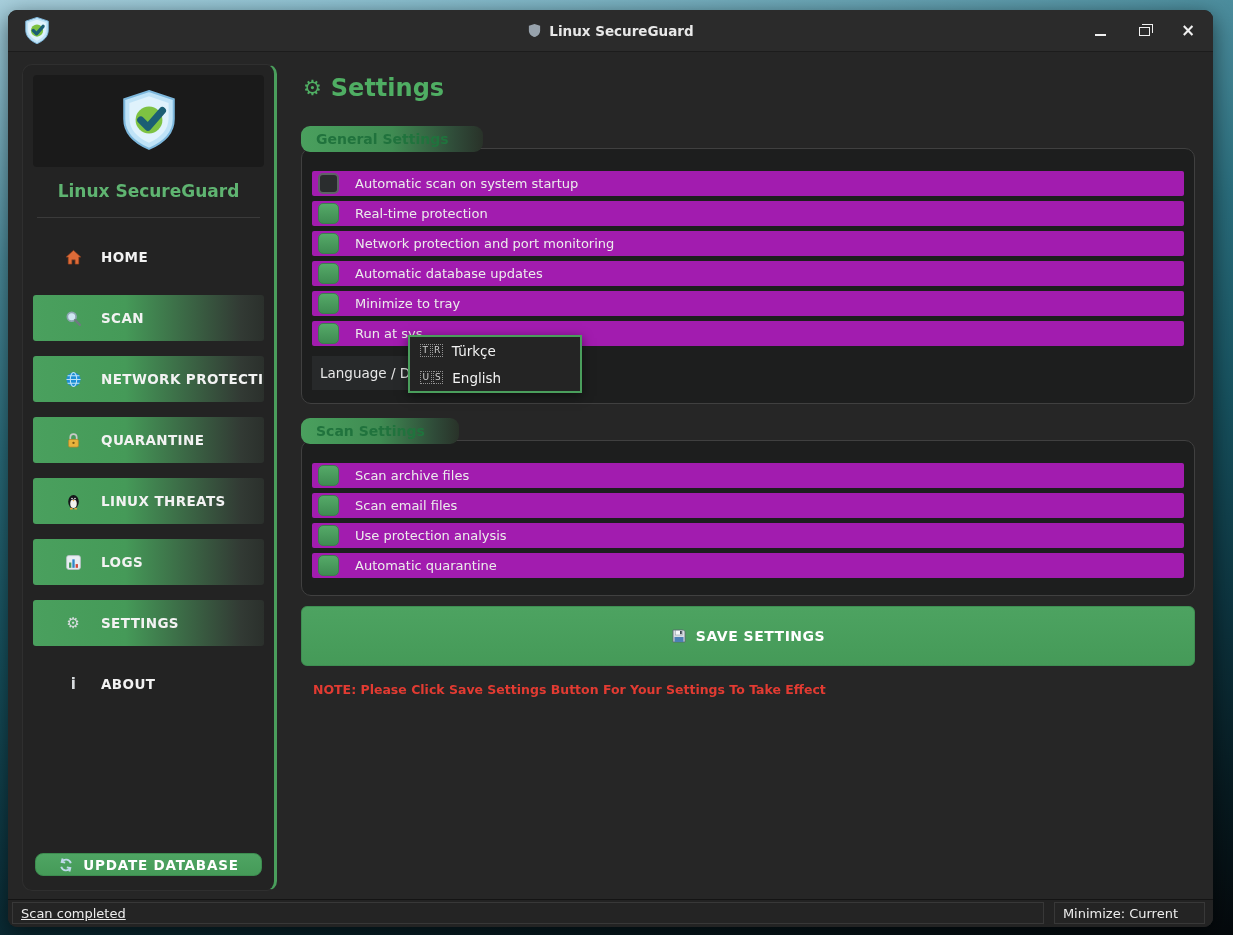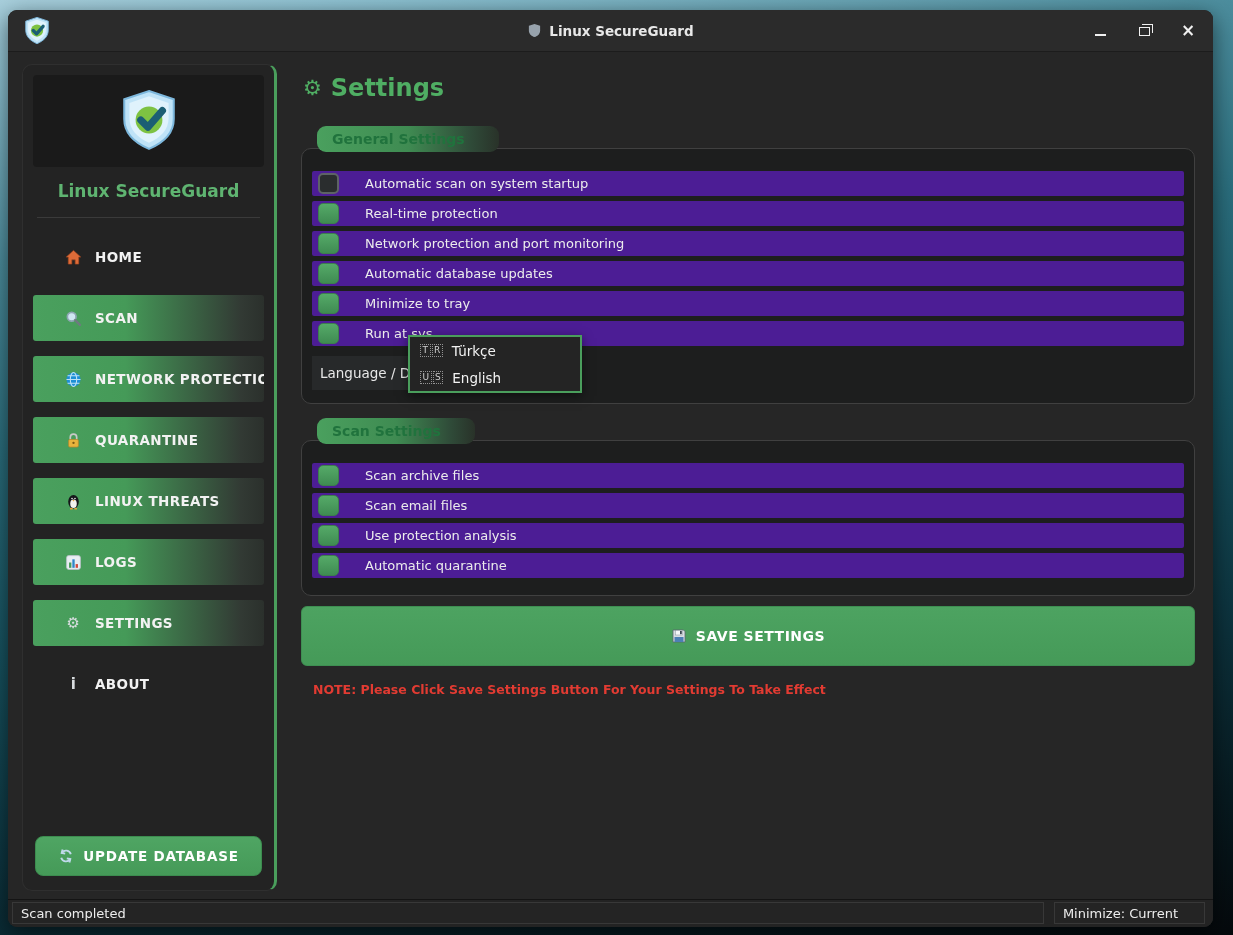--- a/index.html
+++ b/index.html
@@ -42,59 +42,59 @@
     border:1px solid #2f2f2f; border-right:3px solid #4a9e5c; border-radius:10px;
     display:flex; flex-direction:column; flex:0 0 auto;
   }
   .logo-box{ background:#1a1a1a; border-radius:4px; margin:10px 10px 0 10px; height:92px;
     display:flex; align-items:center; justify-content:center; }
   .logo-box svg{ width:66px; height:66px; }
   .app-name{ color:#5fb471; font-weight:bold; font-size:17px; text-align:center; padding:14px 0 16px; }
   .side-divider{ border:none; border-top:1px solid #3a3a3a; margin:0 14px; }
   .nav{ padding:16px 10px 0 10px; }
   .nav-item{
-    height:46px; margin-bottom:15px; display:flex; align-items:center; gap:13px;
+    height:46px; margin-bottom:15px; display:flex; align-items:center; gap:19px;
     padding-left:32px; color:#f2f2f2; font-weight:bold; font-size:13.5px; letter-spacing:.4px;
     border-radius:3px; position:relative; white-space:nowrap; overflow:hidden; cursor:pointer;
   }
   .nav-item.active{
     background:linear-gradient(90deg,#4aa05e 0%,#459a58 40%,#323a34 90%,#2b302c 100%);
   }
   .nav-item.active::before{
     content:""; position:absolute; left:-20px; top:21px; width:7px; height:4px; background:#4a9e5c;
   }
   .nav-icon{ width:17px; height:17px; display:inline-flex; align-items:center; justify-content:center; flex:0 0 auto; }
   .nav-icon svg{ width:17px; height:17px; }
   .glyph-icon{ font-size:15px; color:#d9dde0; font-weight:bold; font-style:normal; }
   .update-btn{
-    margin:auto 12px 14px 12px; height:40px; border:1px solid #3c8c4f; border-radius:8px;
+    margin:auto 12px 14px 12px; height:23px; border:1px solid #3c8c4f; border-radius:8px;
     background:linear-gradient(180deg,#4fa563,#459a58); color:#fff; font-weight:bold;
     font-size:13.5px; letter-spacing:.8px; display:flex; align-items:center; justify-content:center;
     gap:9px; cursor:pointer; font-family:inherit;
   }
   .update-btn svg{ width:16px; height:16px; }
   
   .content{ flex:1 1 auto; padding:20px 18px 0 24px; min-width:0; }
   .page-title{
     display:flex; align-items:center; gap:9px; color:#4fae63; font-size:24px; font-weight:bold;
     margin:2px 0 24px 2px;
   }
   .page-gear{ font-size:21px; }
   .group-tab{
-    display:inline-block; margin-left:16px; margin-bottom:-6px; position:relative; z-index:2;
+    display:inline-block; margin-bottom:-6px; position:relative; z-index:2;
     padding:5px 34px 5px 15px; border-radius:9px; font-size:14px; font-weight:bold; color:#20733d;
     background:linear-gradient(90deg,#4aa05e 0%,#3f8b52 50%,#2f4a38 85%,#293229 100%);
   }
   .group-box{
     border:1px solid #404040; border-radius:10px; background:#1d1e1e;
     padding:22px 10px 12px 10px; position:relative;
   }
   .option-row{
-    height:25px; margin-bottom:5px; background:#4c1d95; border-radius:2px;
-    display:flex; align-items:center; gap:26px; padding:0 6px;text-align:right;
+    height:25px; margin-bottom:5px; background:#a21caf; border-radius:2px;
+    display:flex; align-items:center; gap:16px; padding:0 6px;text-align:right;
   }
   .checkbox{ width:21px; height:21px; border-radius:5px; flex:0 0 auto; cursor:pointer; }
   .checkbox.checked{ background:linear-gradient(180deg,#55aa68,#3f8b52); border:1px solid #3c7f4d; }
   .checkbox.unchecked{ background:#2a2d2e; border:2px solid #5d6365; }
   .option-label{ color:#ececec; font-size:13px; }
   .lang-row{ margin-top:9px; height:36px; display:flex; align-items:center; }
   .lang-label{ background:#27292a; color:#e8e8e8; font-size:13.5px; padding:9px 20px 9px 8px; }
   .dropdown{
     position:absolute; left:106px; top:186px; width:174px; z-index:6;
     background:#242424; border:2px solid #4a9e5c; box-shadow:0 3px 10px rgba(0,0,0,.5);
@@ -114,21 +114,21 @@
   .save-btn svg{ width:16px; height:16px; }
   .note{ margin:16px 0 0 12px; color:#e23b32; font-weight:bold; font-size:12.5px; }
   .spacer-14{ height:14px; }
   
   .statusbar{
     flex:0 0 auto; height:28px; background:#232323; border-top:1px solid #141414;
     display:flex; align-items:center; gap:10px; padding:2px 8px 3px 4px;
   }
   .status-cell{ border:1px solid #383838; background:#242424; color:#ededed; font-size:13px;
     padding:1px 8px; height:22px; display:flex; align-items:center; }
-  .status-left{ flex:1 1 auto; }
+  .status-left{ flex:1 1 auto;text-decoration:underline; }
   .status-right{ flex:0 0 auto; padding-right:26px; }
 </style>
 </head>
 <body>
 
 <div class="window">
 
   <div class="titlebar">
     <svg class="appicon" viewBox="0 0 64 64">
       <path d="M32 3 L56 11 V30 c0 14-10 23-24 29 C18 53 8 44 8 30 V11 Z" fill="#bfe3f7" stroke="#7db8dd" stroke-width="2"></path>

